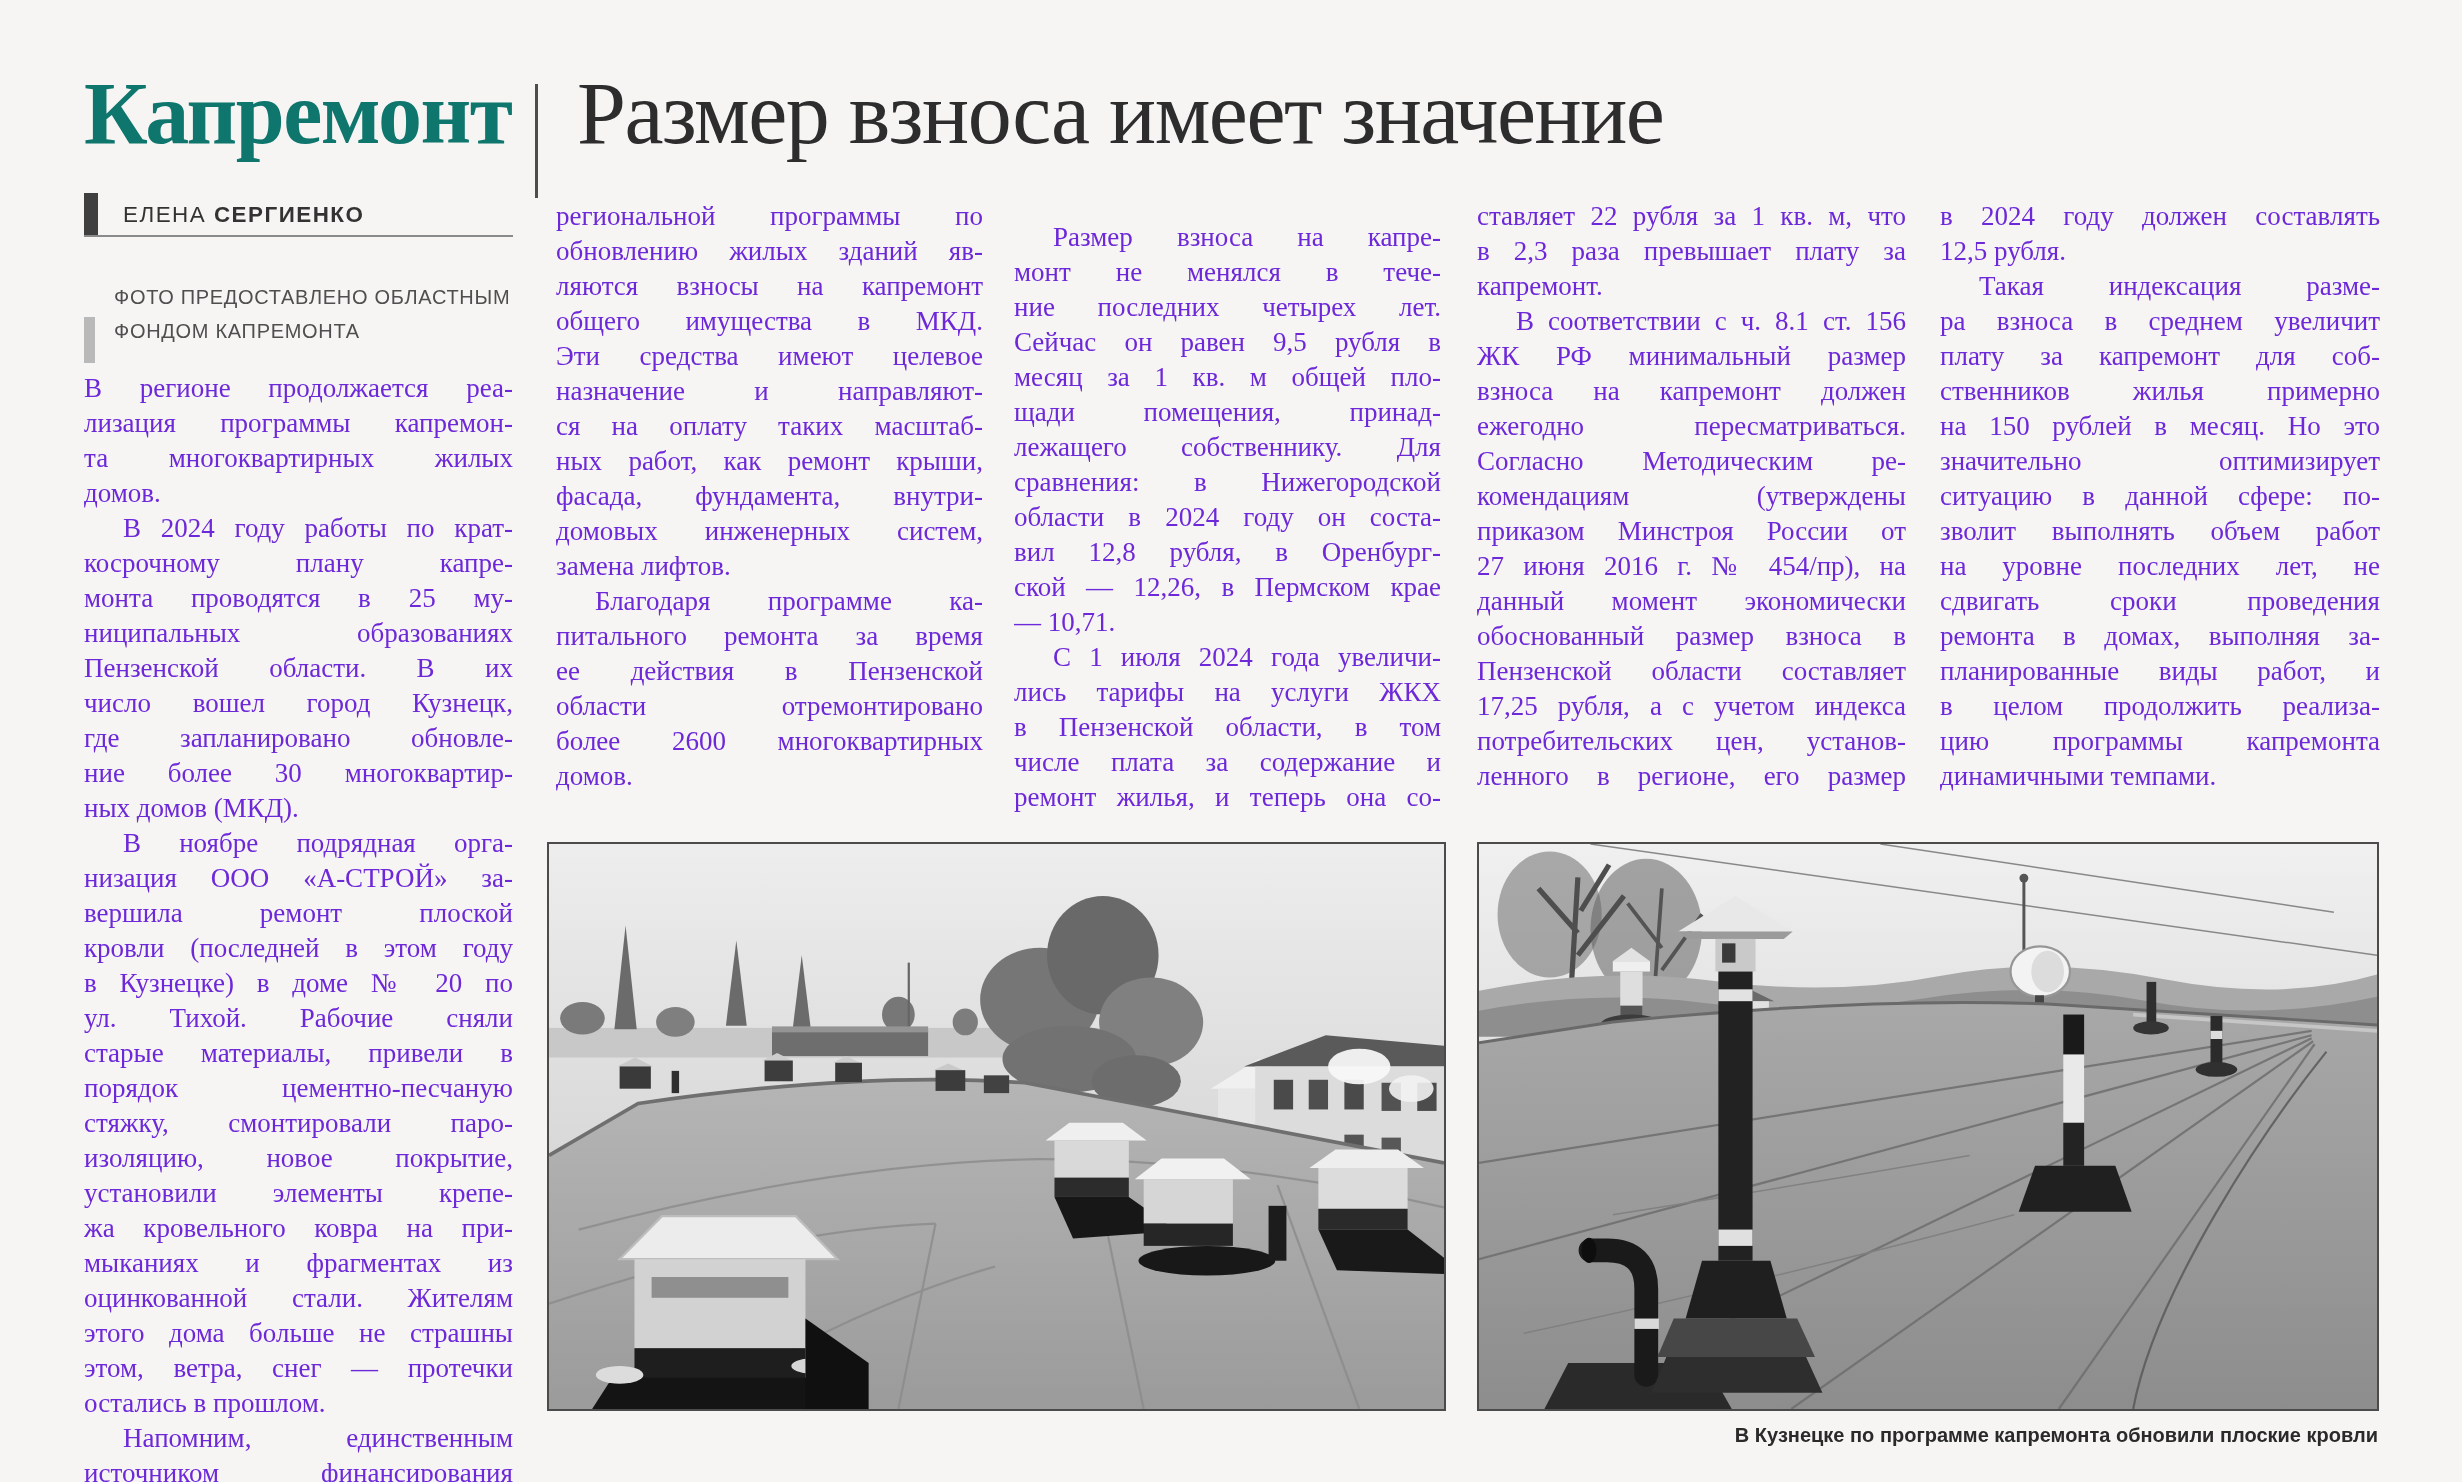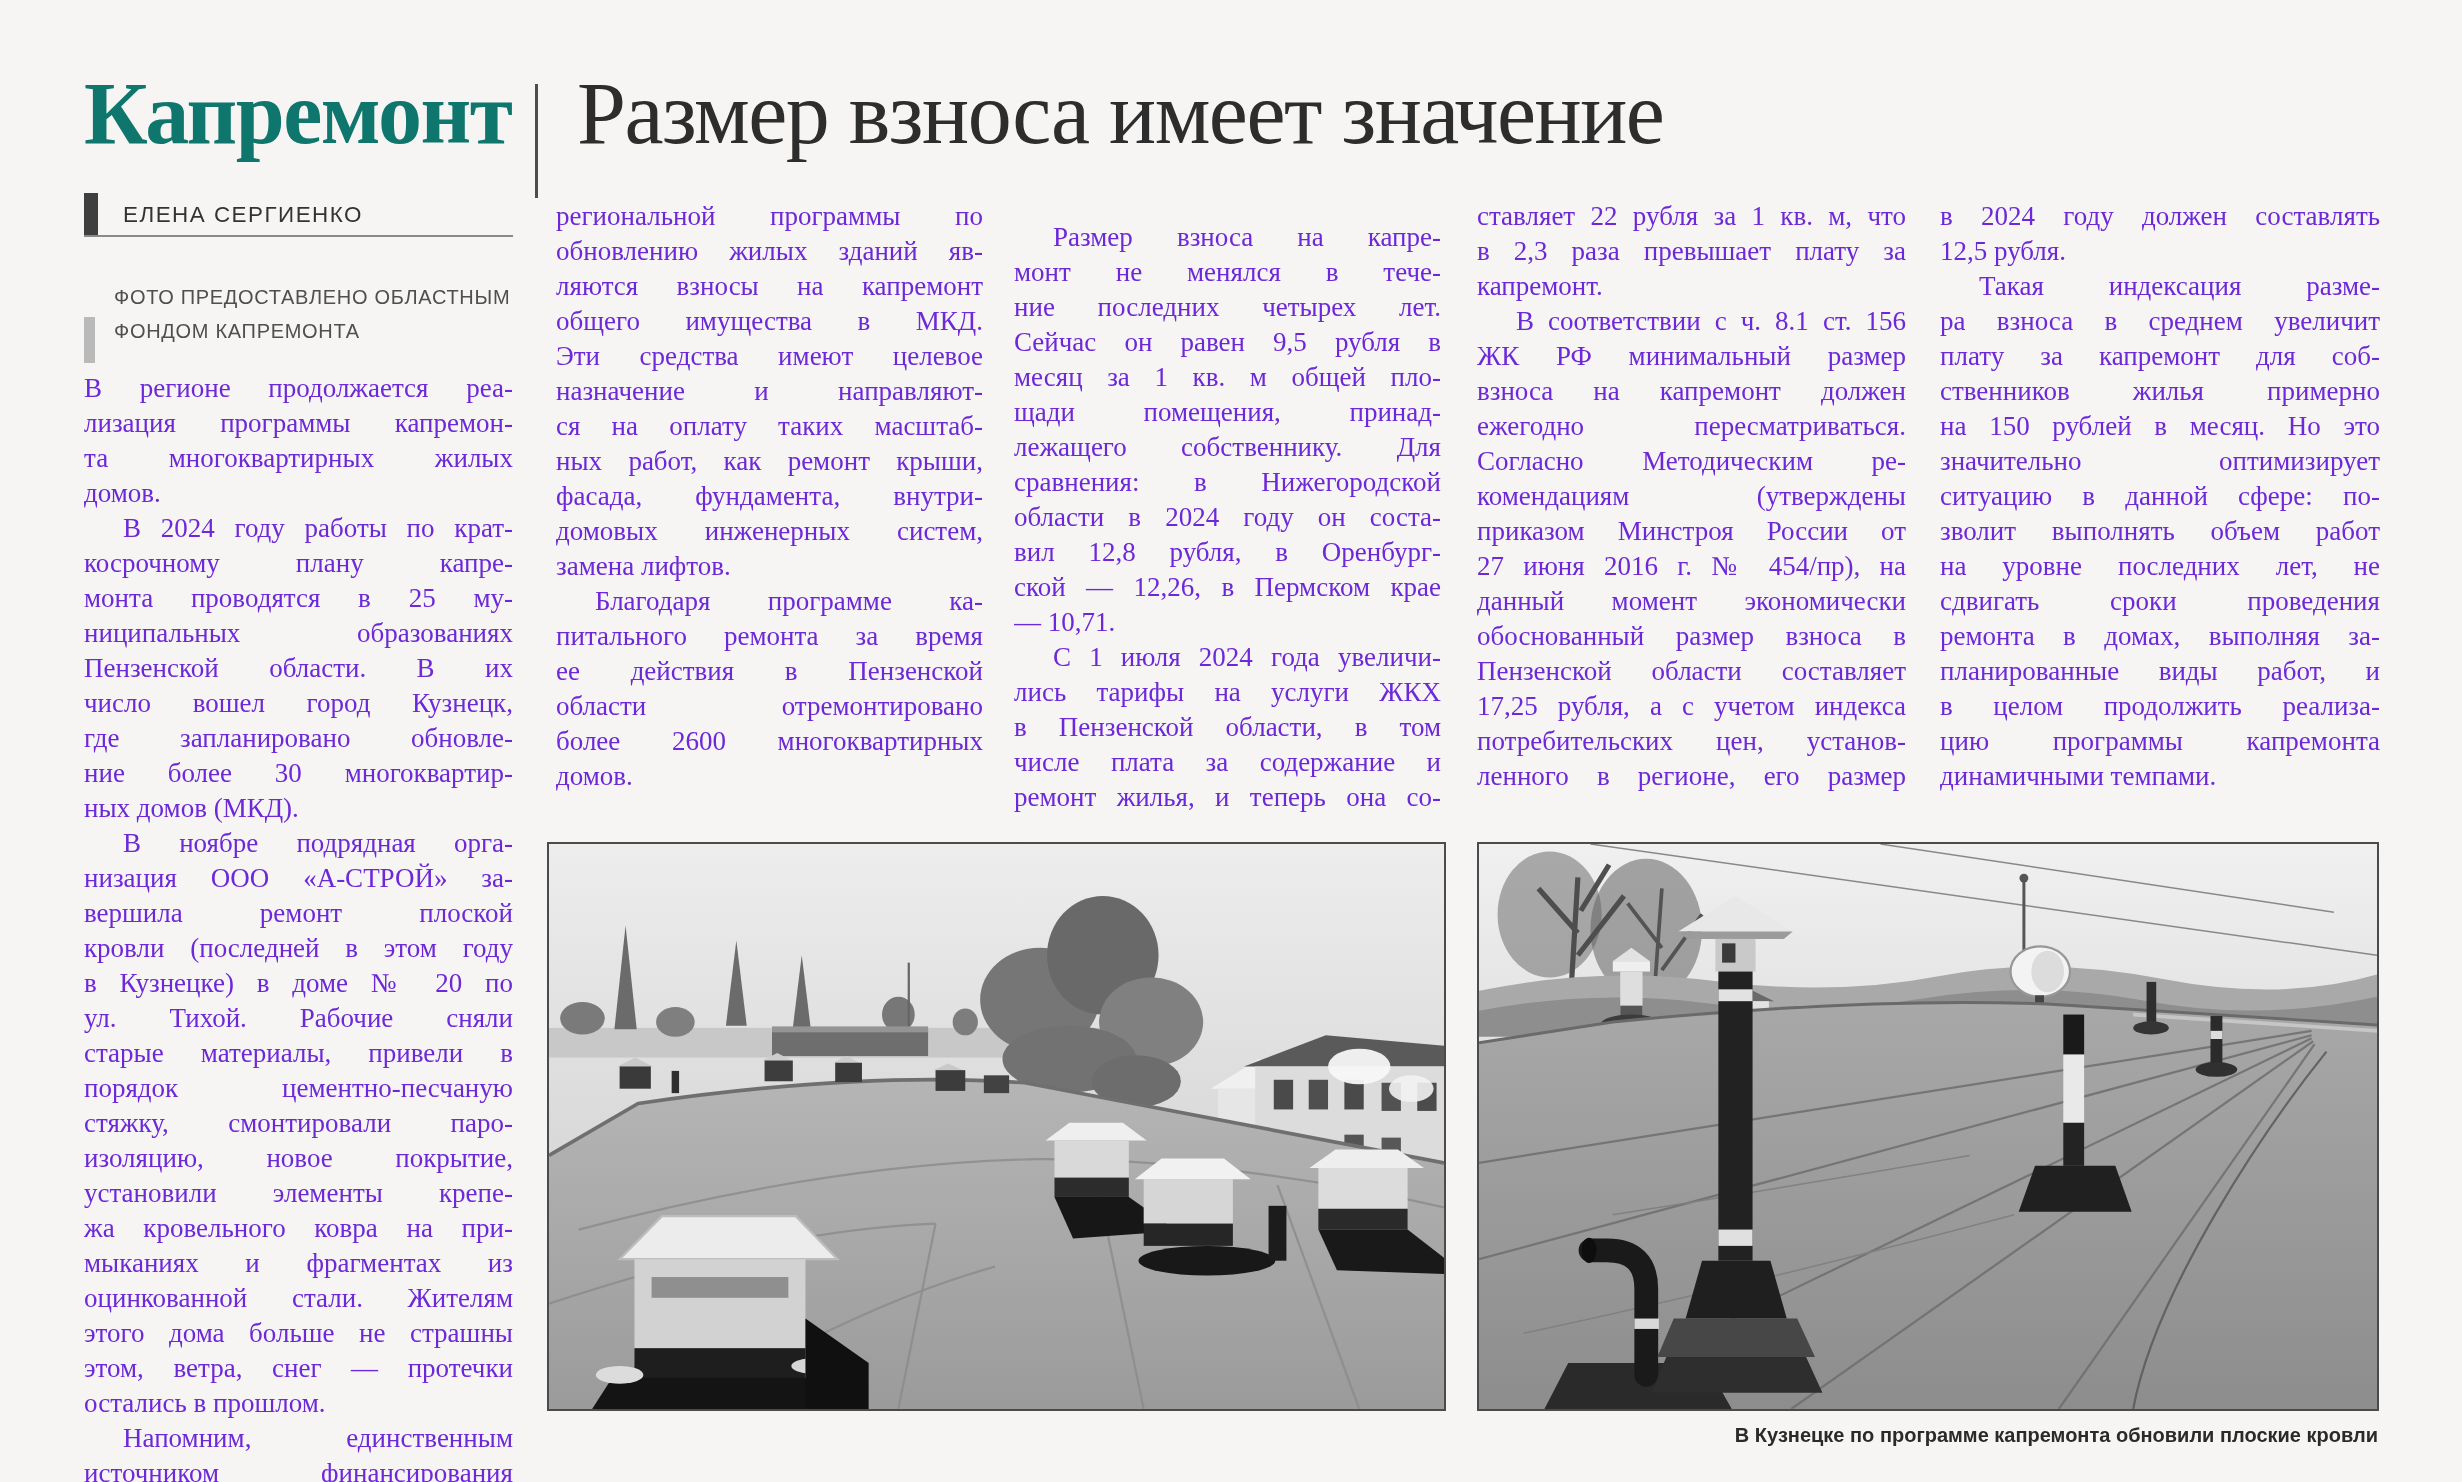--- a/index.html
+++ b/index.html
@@ -23,21 +23,21 @@
     font-size:88px;line-height:1.1;letter-spacing:-1.5px;color:#2d2d2d;
     white-space:nowrap;
   }
   
   .byline-bar{position:absolute;left:84px;top:193px;width:14px;height:43px;background:#3f3f3f;}
   .byline{
     position:absolute;left:123px;top:193px;height:43px;line-height:43px;
     font-family:"Liberation Sans",sans-serif;font-size:22.4px;letter-spacing:1.5px;color:#333;
     white-space:nowrap;
   }
-  .byline .last{font-weight:400;}
+  .byline .last{font-weight:700;}
   .rule{position:absolute;left:84px;top:235px;width:429px;height:2.2px;background:#8a8a8a;}
   .credit-bar{position:absolute;left:84px;top:317px;width:10.5px;height:46px;background:#b9b9b9;}
   .credit{
     position:absolute;left:114px;top:280px;width:418px;
     font-family:"Liberation Sans",sans-serif;font-size:20px;line-height:34px;
     letter-spacing:0.7px;color:#4f4f4f;white-space:nowrap;
   }
   
   .col{
     position:absolute;color:#6d28d9;

